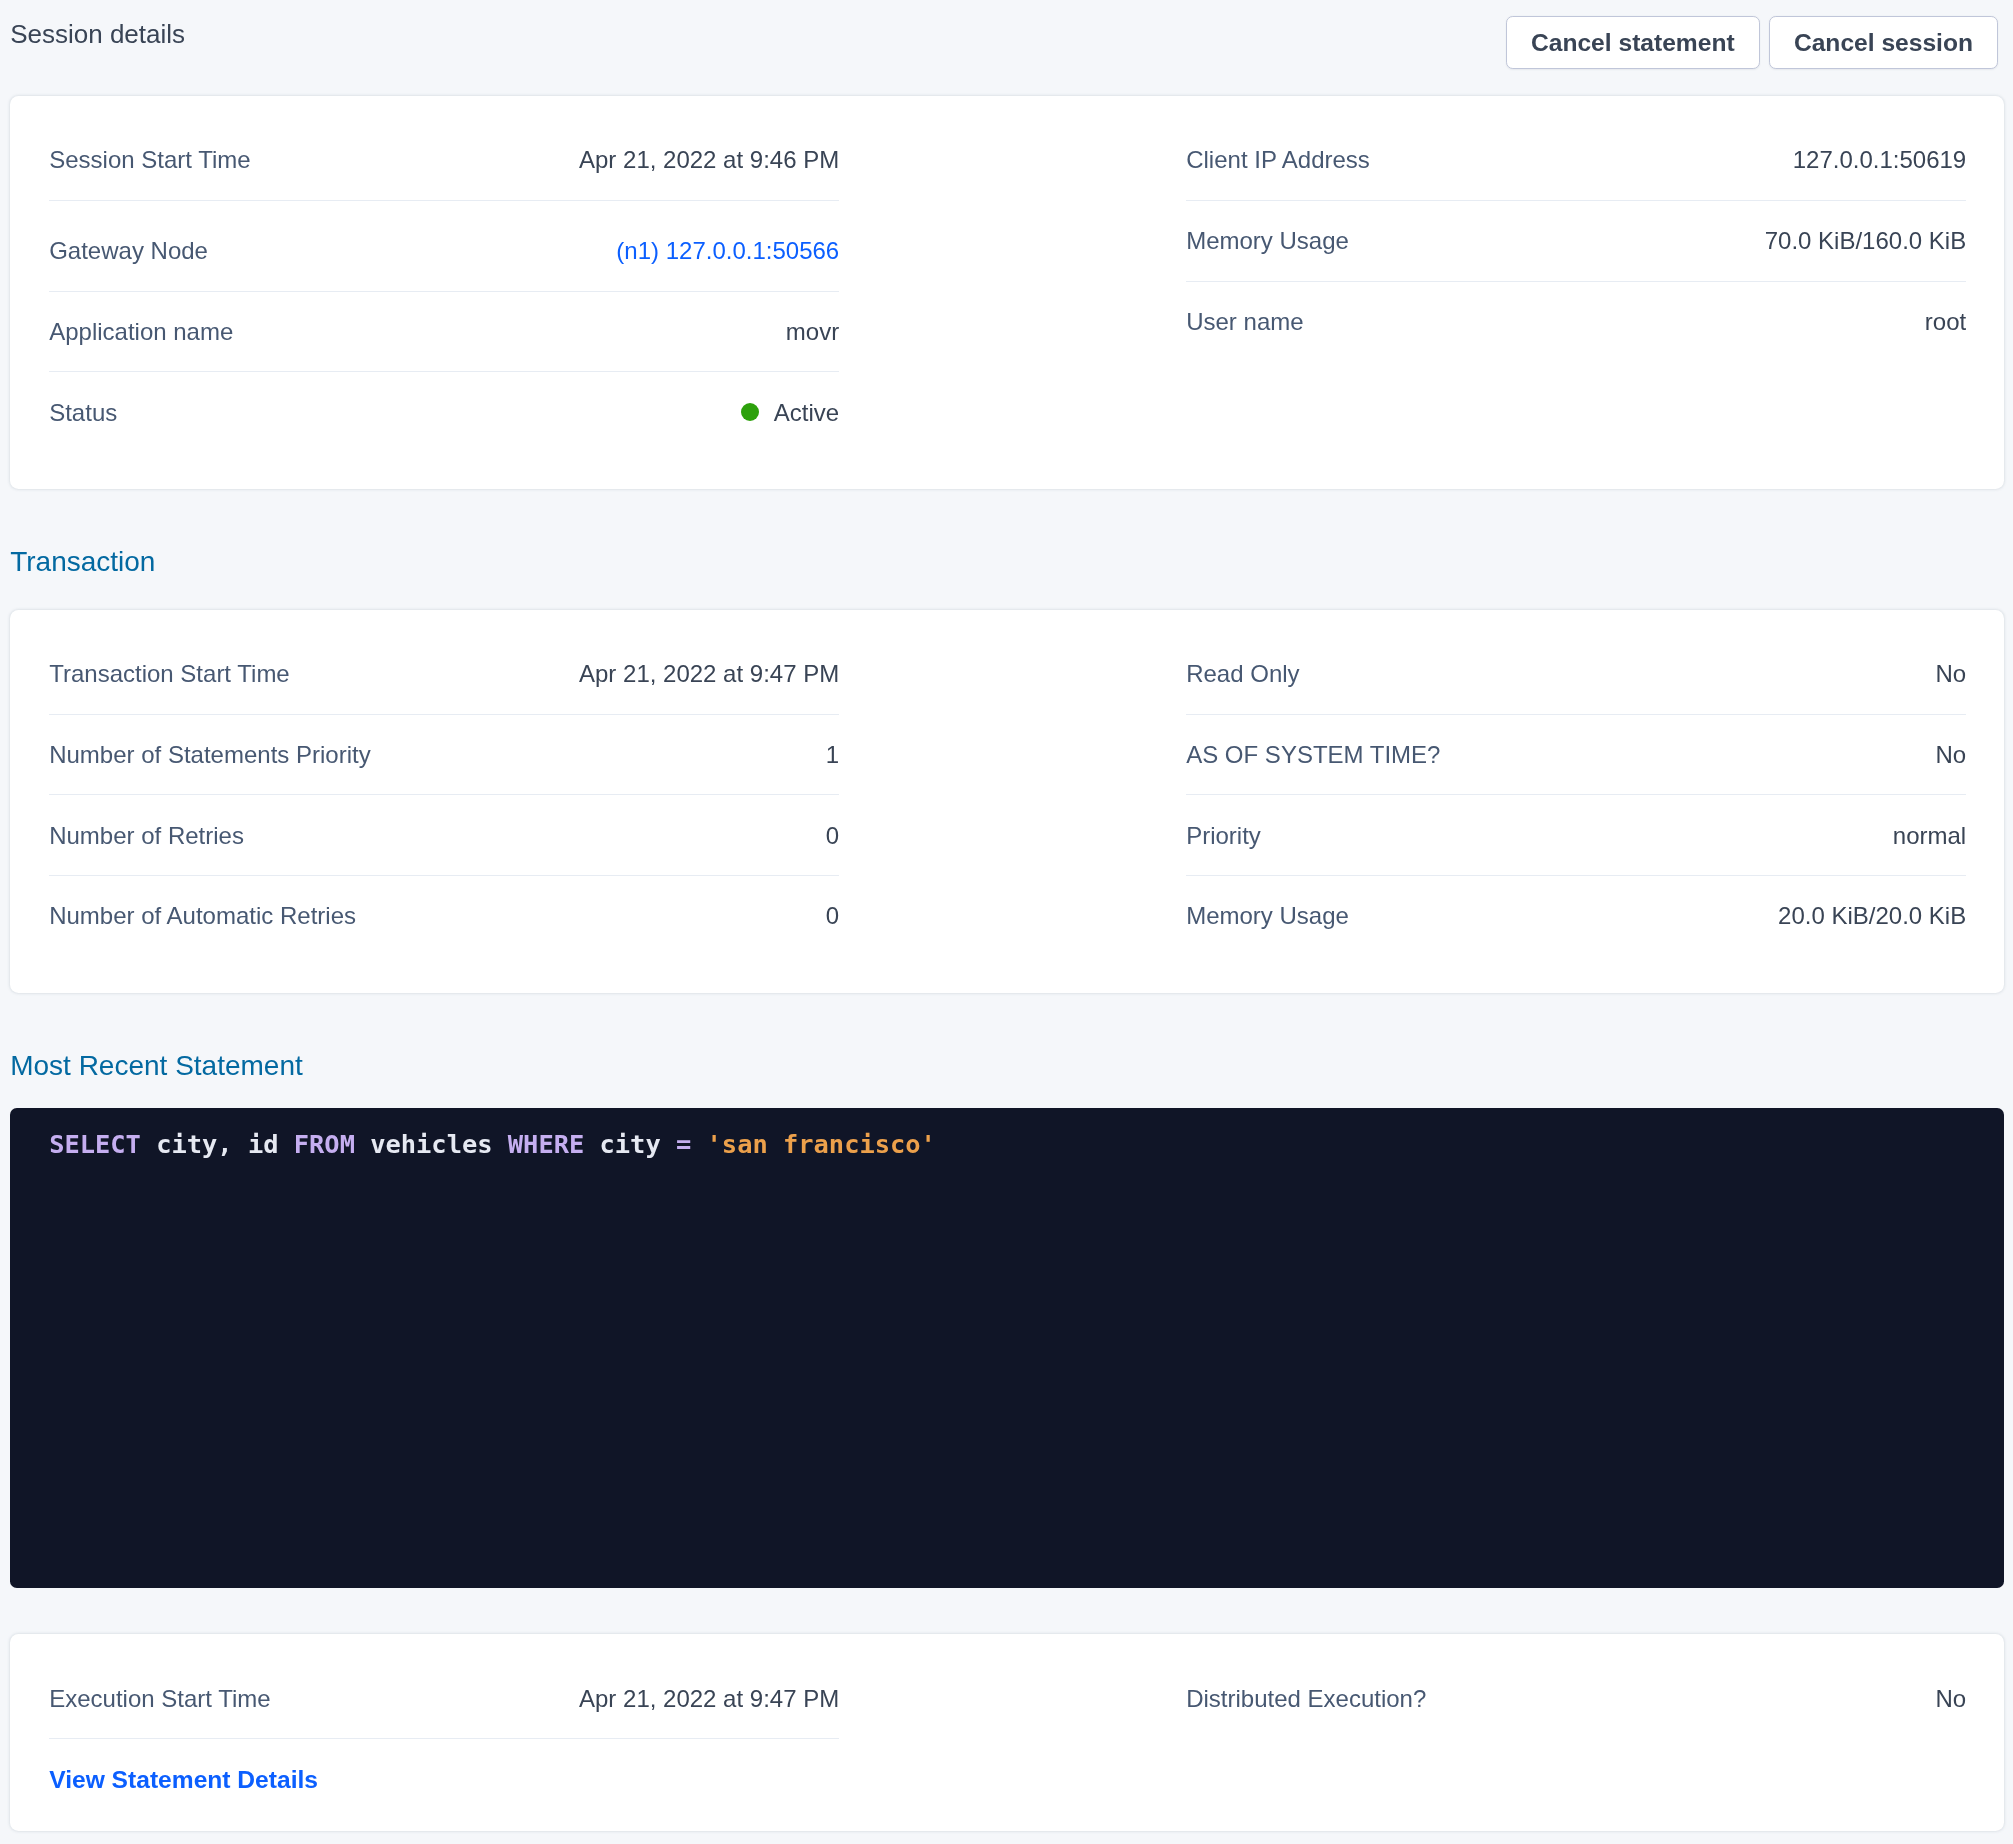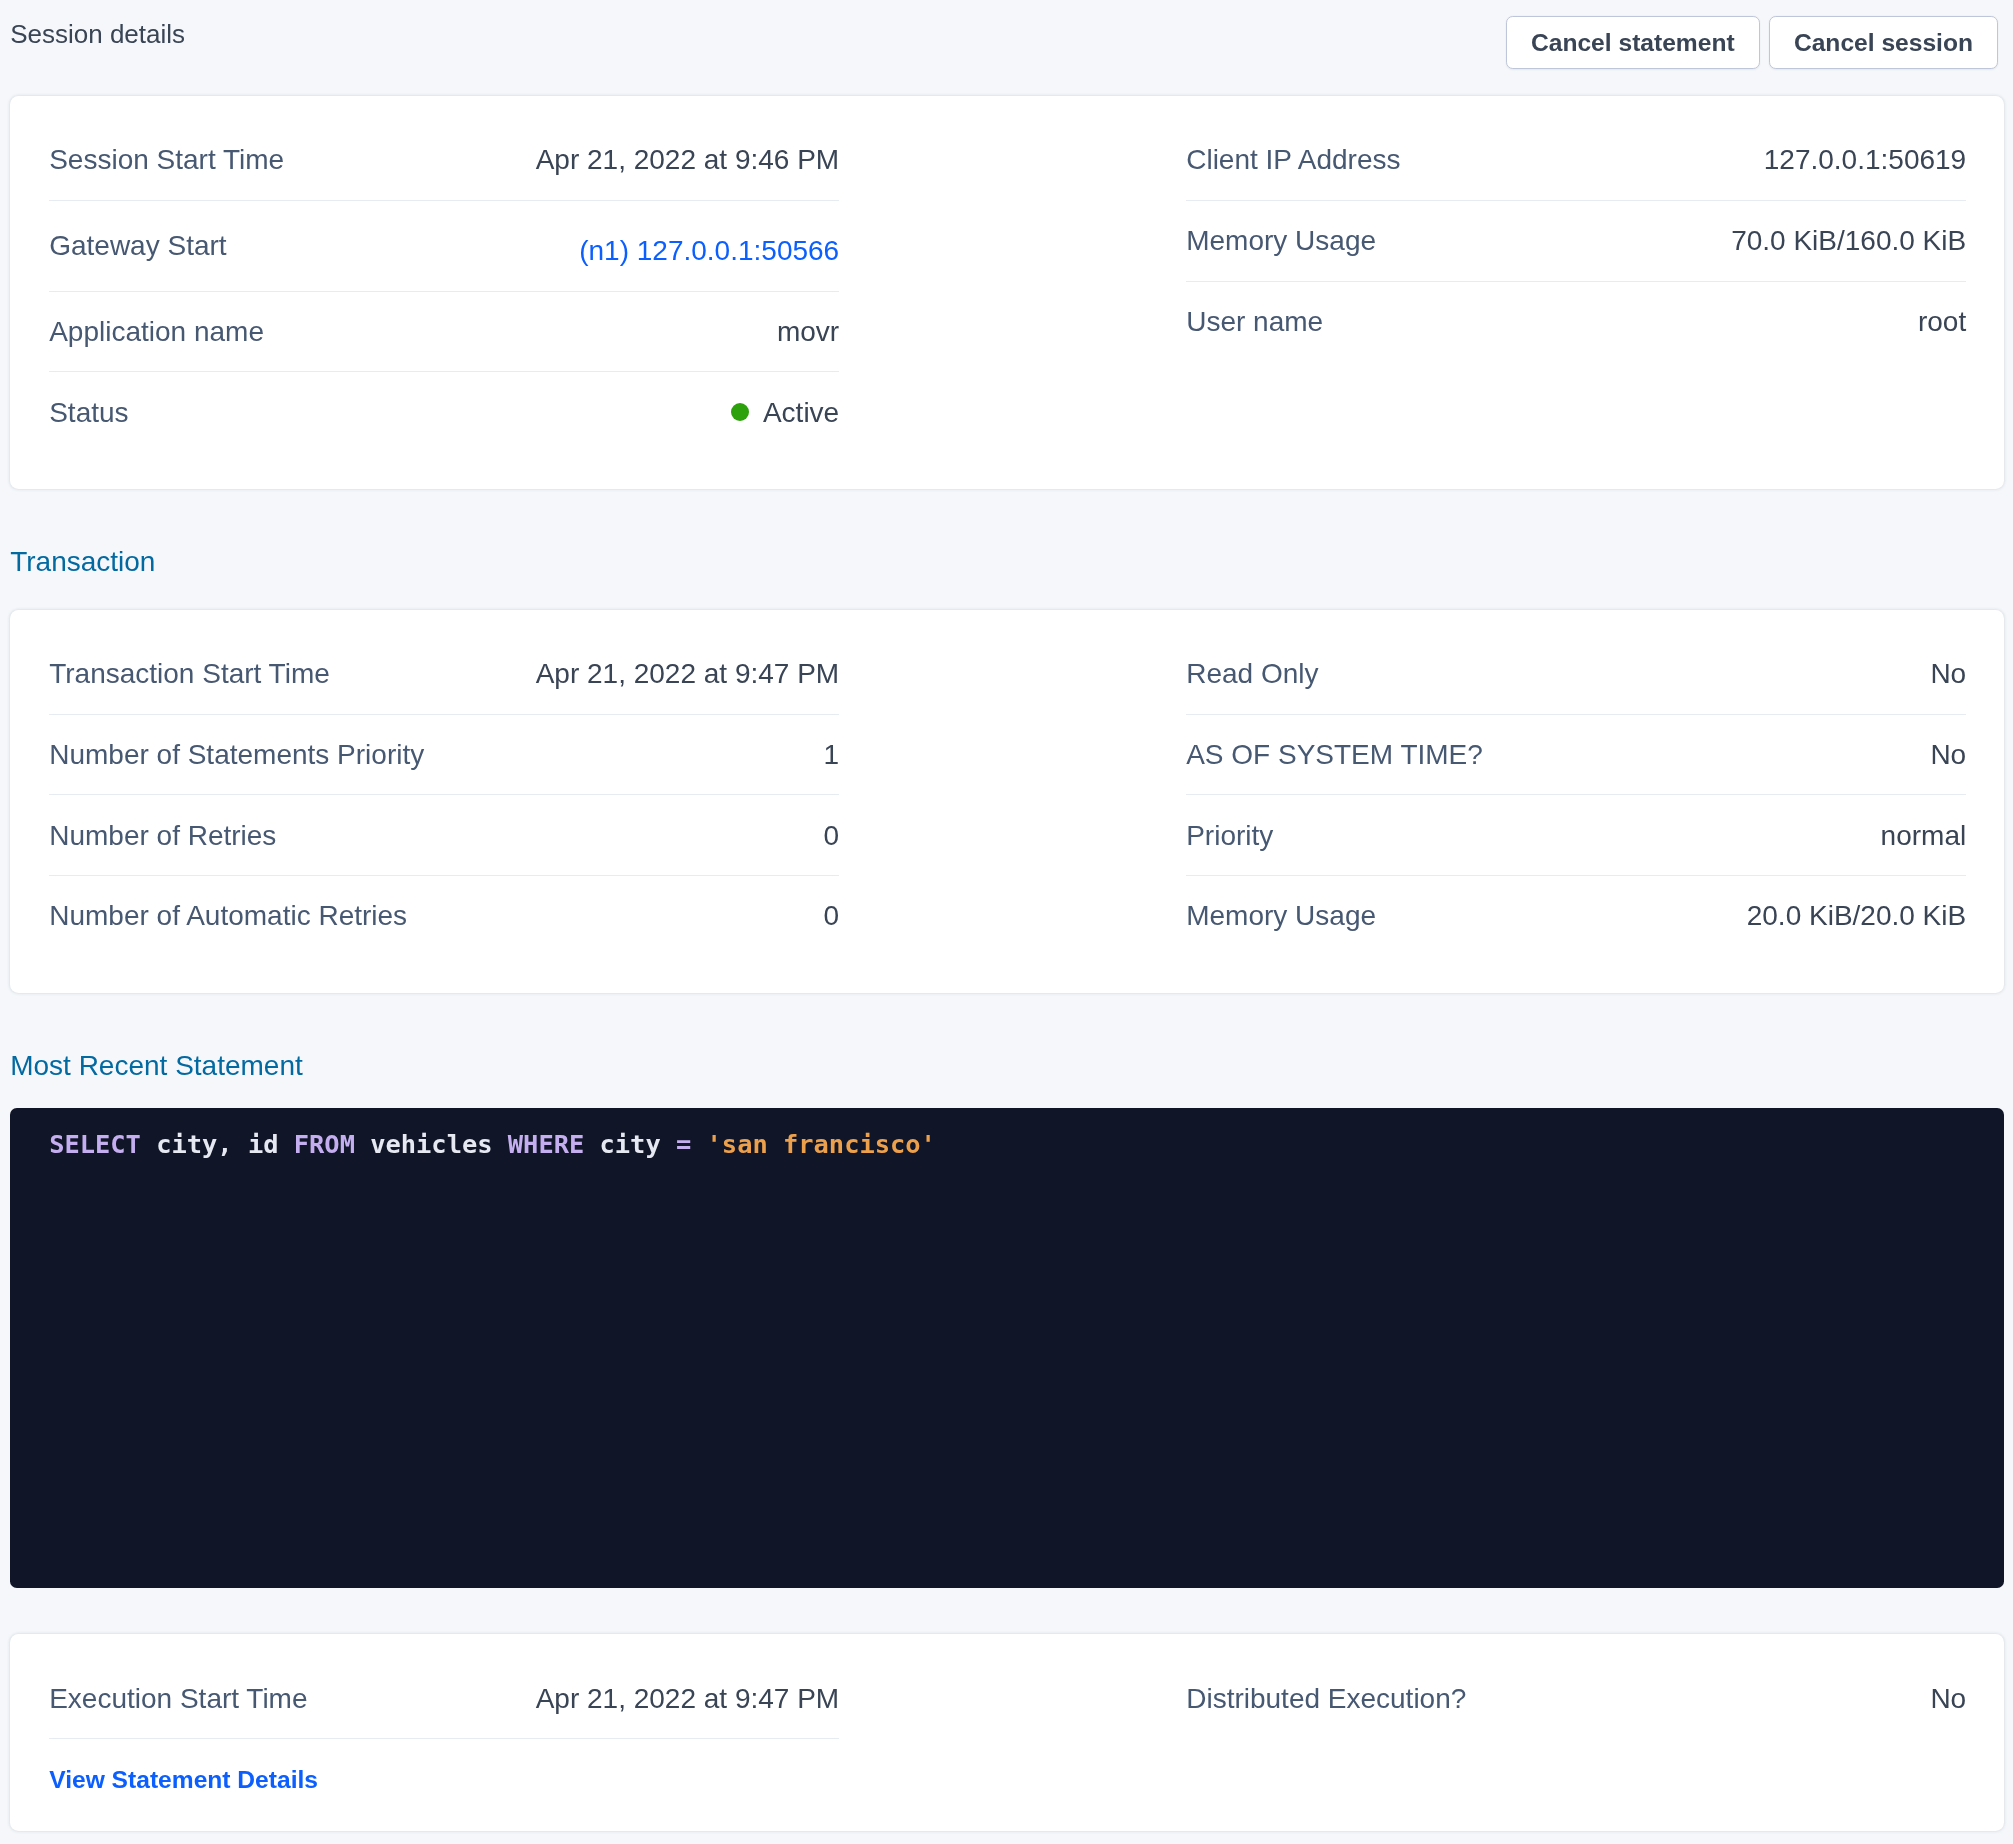--- a/index.html
+++ b/index.html
@@ -51,24 +51,24 @@
     padding: 24px 0 37px 0;
     box-shadow: 0 0 2.5px 0.8px rgba(67,90,111,0.12);
   }
   .card-cols { display: flex; align-items: flex-start; }
   .col-left  { margin-left: 39px;  width: 790px; }
   .col-right { margin-left: 347px; width: 780px; }
 
   .info-row {
     display: flex;
     justify-content: space-between;
-    align-items: center;
+    align-items: flex-end;
     padding: 25.4px 0;
     border-bottom: 1.7px solid #e7ecf3;
-    font-size: 28px;
+    font-size: 24px;
     line-height: 29px;
   }
   .rows-col > .info-row:last-of-type { border-bottom: none; }
   .rows-col.keep-borders > .info-row:last-of-type { border-bottom: 1.7px solid #e7ecf3; }
 
   .row-label { color: #475872; }
   .row-value { color: #394455; text-align: right; display: inline-flex; align-items: center; }
   .row-value.link { color: #0b5fff; cursor: pointer; margin-top: 10px; }
   .row-value.status::before {
     content: "";
@@ -136,21 +136,21 @@
 <div class="card">
   <div class="card-cols">
     <div class="col-left rows-col">
 
         <div class="info-row">
           <span class="row-label">Session Start Time</span>
           <span class="row-value">Apr 21, 2022 at 9:46 PM</span>
         </div>
 
         <div class="info-row">
-          <span class="row-label">Gateway Start</span>
+          <span class="row-label">Gateway Node</span>
           <span class="row-value link">(n1) 127.0.0.1:50566</span>
         </div>
 
         <div class="info-row">
           <span class="row-label">Application name</span>
           <span class="row-value">movr</span>
         </div>
 
         <div class="info-row">
           <span class="row-label">Status</span>

